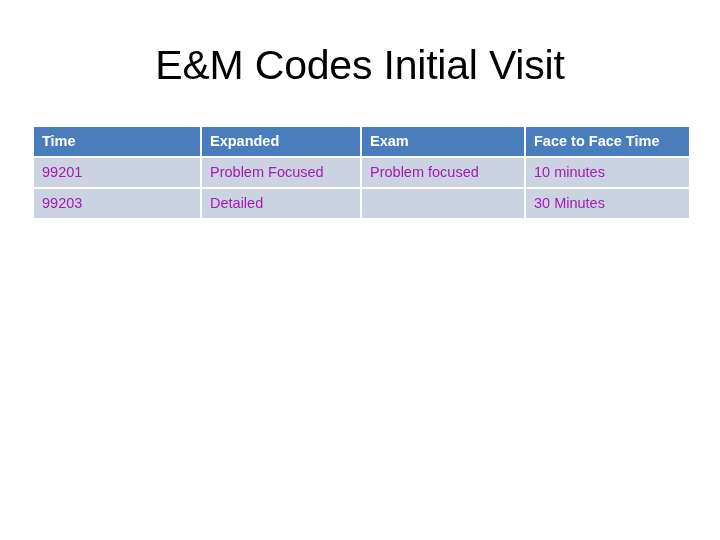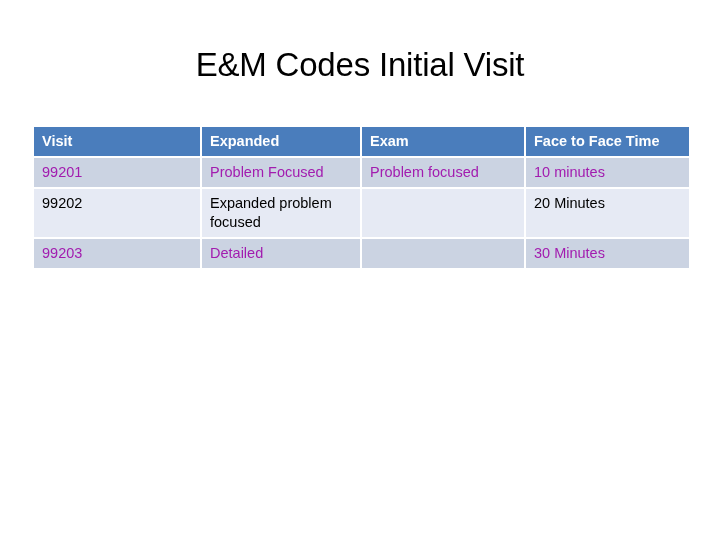--- a/index.html
+++ b/index.html
@@ -20,21 +20,21 @@
     inset: 0;
     background: #ffffff;
   }
 
   .slide-title {
     position: absolute;
     top: 45px;
     left: 0;
     width: 720px;
     text-align: center;
-    font-size: 33px;
+    font-size: 41px;
     line-height: 40px;
     font-weight: 400;
     color: #000000;
     letter-spacing: -0.2px;
   }
 
   .table-wrap {
     position: absolute;
     left: 34px;
     top: 127px;
@@ -96,38 +96,32 @@
   <div class="table-wrap">
     <table class="em-table">
       <colgroup>
         <col class="c-code">
         <col class="c-history">
         <col class="c-exam">
         <col class="c-time">
       </colgroup>
       <thead>
         <tr>
-          <th>Visit</th>
+          <th>Time</th>
           <th>Expanded</th>
           <th>Exam</th>
           <th>Face to Face Time</th>
         </tr>
       </thead>
       <tbody>
         <tr class="row-dark">
           <td>99201</td>
           <td>Problem Focused</td>
           <td>Problem focused</td>
           <td>10 minutes</td>
-        </tr>
-        <tr class="row-light">
-          <td>99202</td>
-          <td>Expanded problem focused</td>
-          <td></td>
-          <td>20 Minutes</td>
         </tr>
         <tr class="row-dark">
           <td>99203</td>
           <td>Detailed</td>
           <td></td>
           <td>30 Minutes</td>
         </tr>
       </tbody>
     </table>
   </div>

